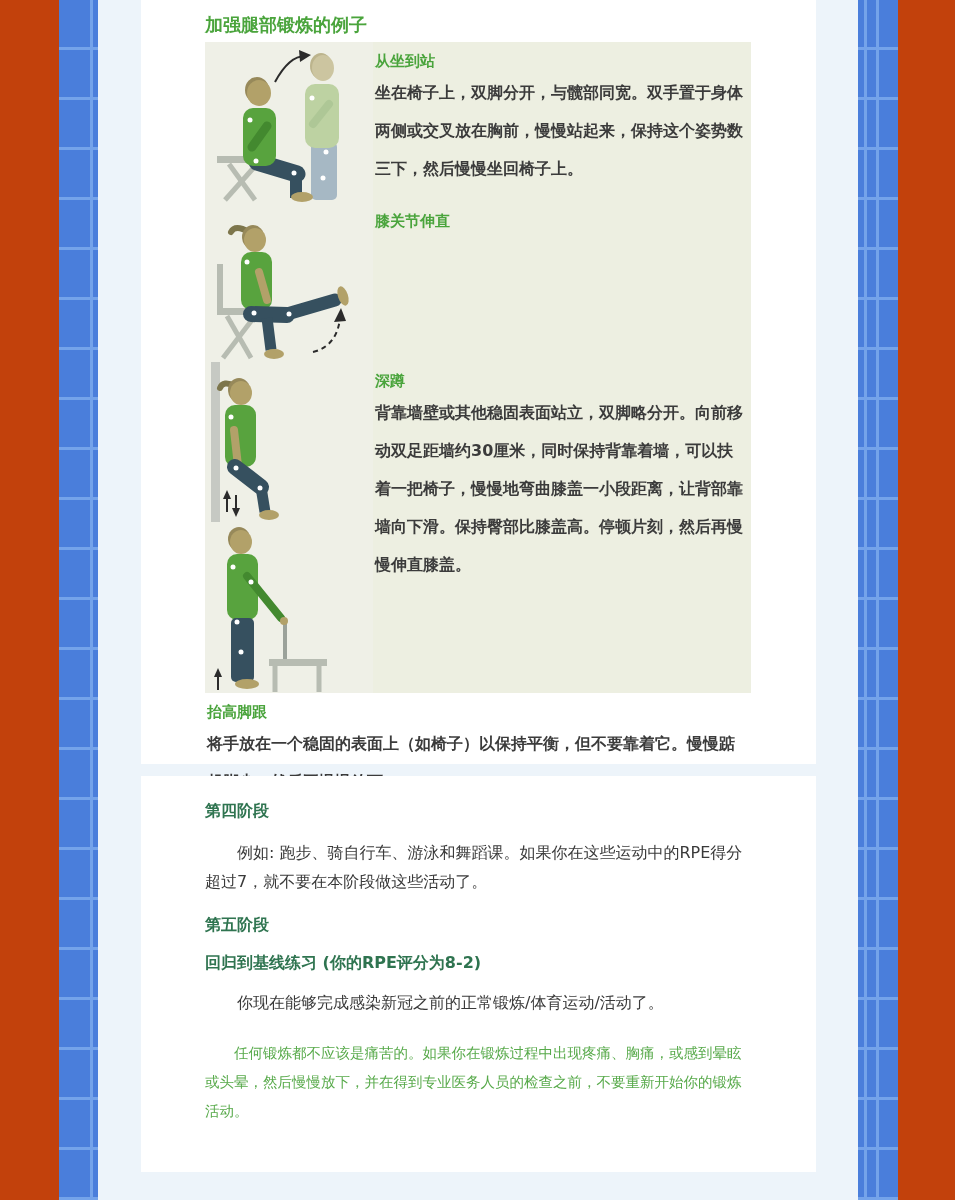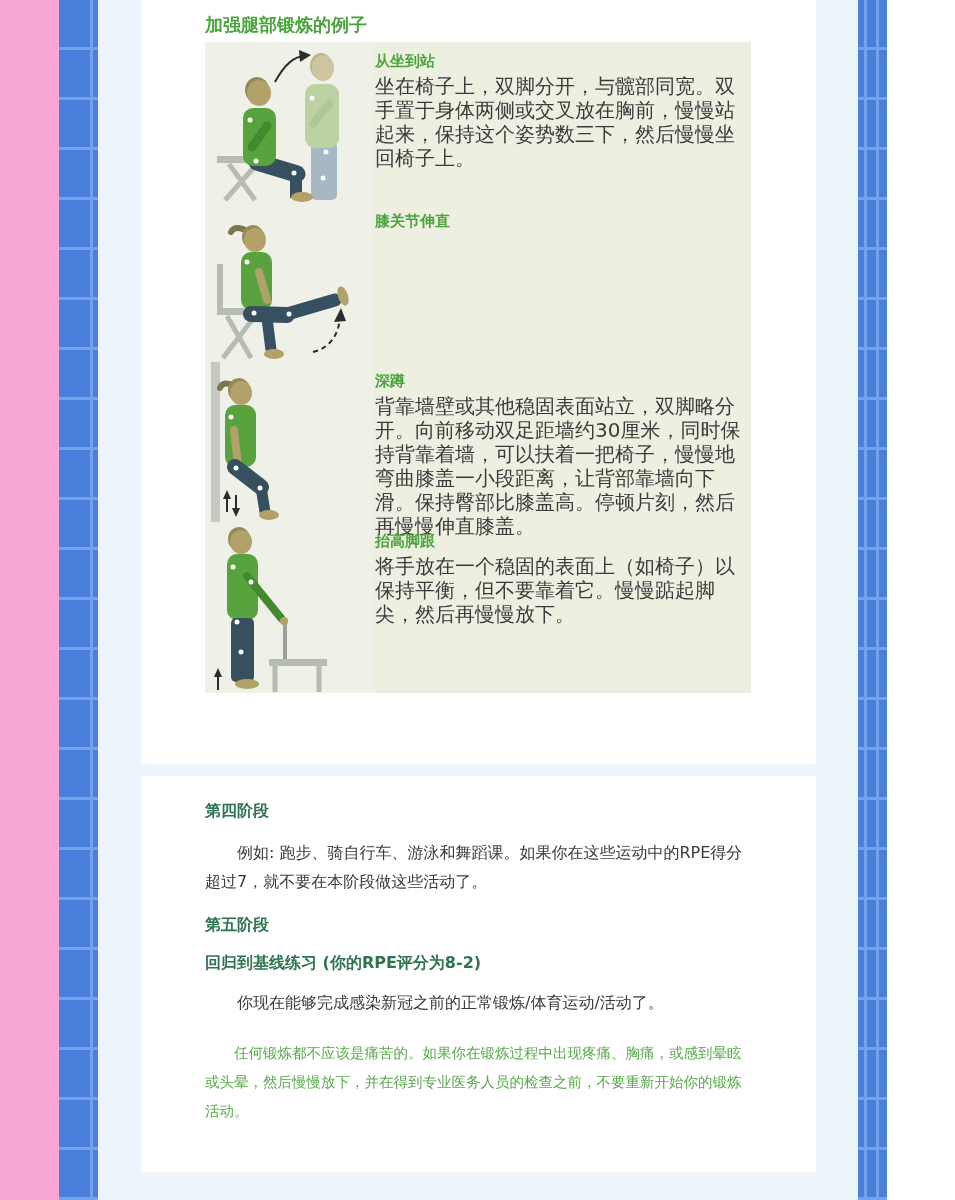--- a/index.html
+++ b/index.html
@@ -1,18 +1,18 @@
 <!DOCTYPE html>
 <html><head>
 <meta charset="utf-8">
 <style>
   * { margin:0; padding:0; box-sizing:border-box; }
   html,body { background:#ffffff; }
   body { font-family:"DejaVu Sans","Liberation Sans",sans-serif; }
-  .canvas { position:relative; width:887px; height:1200px; background:#f9a8d4; overflow:hidden; }
+  .canvas { position:relative; width:955px; height:1200px; background:#c2410c; overflow:hidden; }
 
   
   .strip { position:absolute; top:0; bottom:0; }
   .strip-left {
     left:59px; width:39px;
     background-color:#4a7edb;
     background-image:
       linear-gradient(to right, rgba(0,0,0,0) 0 31px, #74a3ea 31px 34px, rgba(0,0,0,0) 34px),
       repeating-linear-gradient(to bottom, #4a7edb 0 47px, #74a3ea 47px 50px);
   }
@@ -26,26 +26,26 @@
 
   .content-bg { position:absolute; left:98px; top:0; bottom:0; width:760px; background:#edf4fa; }
 
   .panel { position:absolute; left:141px; width:675px; background:#ffffff; }
   .panel-exercises { top:0; height:764px; padding:12px 64px 0 64px; }
   .panel-phases   { top:776px; height:396px; padding:24px 69px 0 64px; }
 
   .page-title { font-size:18px; font-weight:bold; color:#4aa43c; line-height:26px; margin-bottom:4px; }
 
   .card { display:flex; background:#edefe1; height:160px; width:546px; }
-  .card.tall { height:171px; }
+  .card.tall { height:171px;flex-direction:column; }
   .card-illus { width:168px; flex:0 0 168px; background:#eff0e7; position:relative; }
   .card-illus svg { display:block; }
   .card-text { flex:1; padding:8px 6px 0 2px; }
   .card-title { font-size:15px; font-weight:bold; color:#4aa43c; line-height:22px; margin-bottom:2px; }
-  .card-body { font-size:20px; color:#3b3b3b; line-height:24px; }
+  .card-body { font-size:16px; color:#3b3b3b; line-height:38px;font-weight:bold; }
 
   .stage-label { font-size:16px; font-weight:bold; color:#2f7450; line-height:22px; margin-bottom:16px; }
   .stage-heading { font-size:16px; font-weight:bold; color:#2f7450; line-height:22px; margin-bottom:14px; }
   .stage-para { font-size:16px; color:#3a3a3a; line-height:29px; text-indent:2em; }
   .phase-block { margin-bottom:18px; }
   .warning-para { margin-top:22px; font-size:14.5px; color:#58aa4b; line-height:29px; text-indent:2em; }
 </style>
 </head>
 <body>
 

